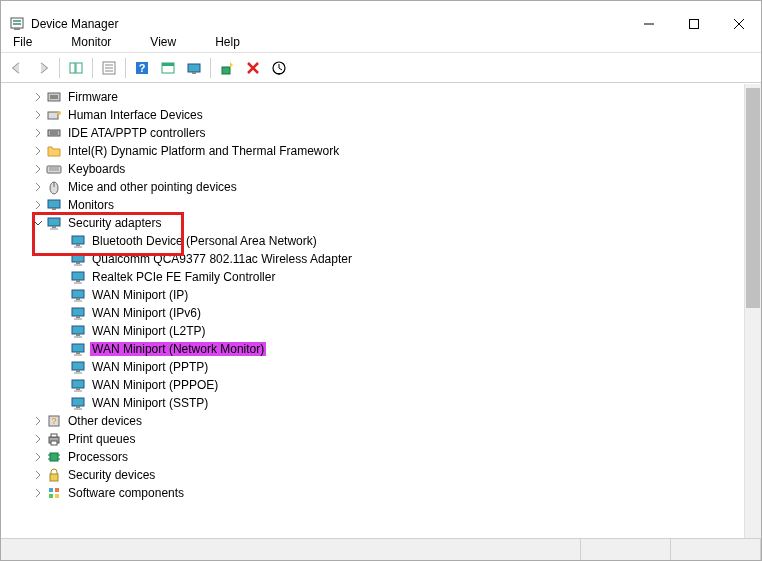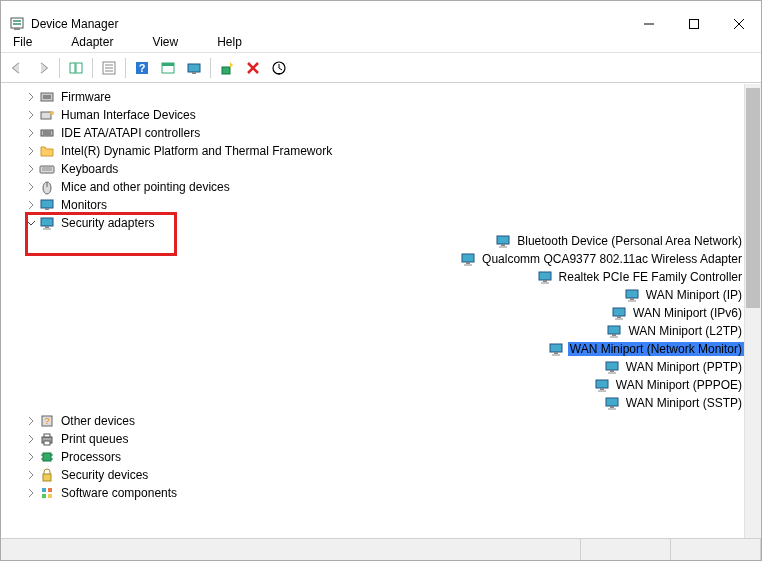--- a/index.html
+++ b/index.html
@@ -12,27 +12,27 @@
     .window-btn { width: 45px; height: 30px; display: flex; align-items: center; justify-content: center; background: transparent; border: none; cursor: pointer; }
     
     .menubar { height: 22px; display: flex; align-items: center; padding: 0 4px; border-bottom: 1px solid #e1e1e1; gap: 23px; }
     .menubar-item { padding: 2px 8px; cursor: pointer; }
     
     .toolbar { height: 30px; display: flex; align-items: center; padding: 0 4px; border-bottom: 1px solid #d0d0d0; gap: 2px; }
     .tool-btn { width: 24px; height: 24px; display: flex; align-items: center; justify-content: center; background: transparent; border: 1px solid transparent; cursor: pointer; }
     .tool-sep { width: 1px; height: 20px; background: #d0d0d0; margin: 0 2px; }
     
     .content { height: 455px; display: flex; border-top: 1px solid #fff; }
-    .tree-container { flex: 1; overflow-y: auto; overflow-x: hidden; padding: 4px 0; position: relative; }
+    .tree-container { flex: 1; overflow-y: auto; overflow-x: hidden; padding: 4px 0; position: relative; margin-left: 7px; }
     .scrollbar-track { width: 17px; background: #f0f0f0; border-left: 1px solid #e0e0e0; position: relative; }
     .scrollbar-thumb { position: absolute; left: 1px; right: 1px; top: 4px; height: 220px; background: #c0c0c0; border-radius: 0; }
     
     .tree-item { display: flex; align-items: center; height: 18px; padding-left: 24px; cursor: pointer; white-space: nowrap; }
-    .tree-item.child { padding-left: 62px; justify-content: flex-end; }
-    .tree-item.selected .label-text { background: #3b82f6; }
+    .tree-item.child { padding-left: 62px; }
+    .tree-item.selected .label-text { background: #d946ef; }
     .expander { width: 12px; height: 12px; display: flex; align-items: center; justify-content: center; margin-right: 2px; color: #666; font-size: 10px; }
     .tree-icon { width: 16px; height: 16px; margin-right: 4px; display: flex; align-items: center; justify-content: center; }
     .label-text { padding: 0 2px; }
     
     .highlight-box { position: absolute; border: 3px solid #e02020; pointer-events: none; }
     .highlight-box.hl1 { left: 24px; top: 128px; width: 152px; height: 44px; }
     
     .statusbar { height: 22px; border-top: 1px solid #d0d0d0; display: flex; background: #f0f0f0; }
     .statusbar-cell { border-right: 1px solid #d0d0d0; }
     .statusbar-cell.main { flex: 1; }
@@ -66,21 +66,21 @@
         <svg width="10" height="10">
           <line x1="0" y1="0" x2="10" y2="10" stroke="#000"></line>
           <line x1="10" y1="0" x2="0" y2="10" stroke="#000"></line>
         </svg>
       </button>
   </div>
 </div>
 
 <div class="menubar">
   <div class="menubar-item">File</div>
-  <div class="menubar-item">Adapter</div>
+  <div class="menubar-item">Monitor</div>
   <div class="menubar-item">View</div>
   <div class="menubar-item">Help</div>
 </div>
 
 <div class="toolbar">
   <button class="tool-btn">
       <svg width="16" height="16">
         <path d="M10 3 L4 8 L10 13" fill="none" stroke="#888" stroke-width="1.5"></path>
         <path d="M10 3 L4 8 L10 13 Z" fill="#ddd"></path>
       </svg>
@@ -185,21 +185,21 @@
             <path d="M3 1 L7 5 L3 9" fill="none" stroke="#888"></path>
           </svg>
         </span>
         <span class="tree-icon">
           <svg width="16" height="16">
             <rect x="2" y="5" width="12" height="6" fill="#bbb" stroke="#555"></rect>
             <line x1="4" y1="7" x2="12" y2="7" stroke="#555"></line>
             <line x1="4" y1="9" x2="12" y2="9" stroke="#555"></line>
           </svg>
         </span>
-        <span class="label-text">IDE ATA/ATAPI controllers</span>
+        <span class="label-text">IDE ATA/PPTP controllers</span>
       </div>
       <div class="tree-item">
         <span class="expander">
           <svg width="10" height="10">
             <path d="M3 1 L7 5 L3 9" fill="none" stroke="#888"></path>
           </svg>
         </span>
         <span class="tree-icon">
           <svg width="16" height="16">
             <path d="M2 4 L6 4 L7 6 L14 6 L14 13 L2 13 Z" fill="#fc6" stroke="#c93"></path>

